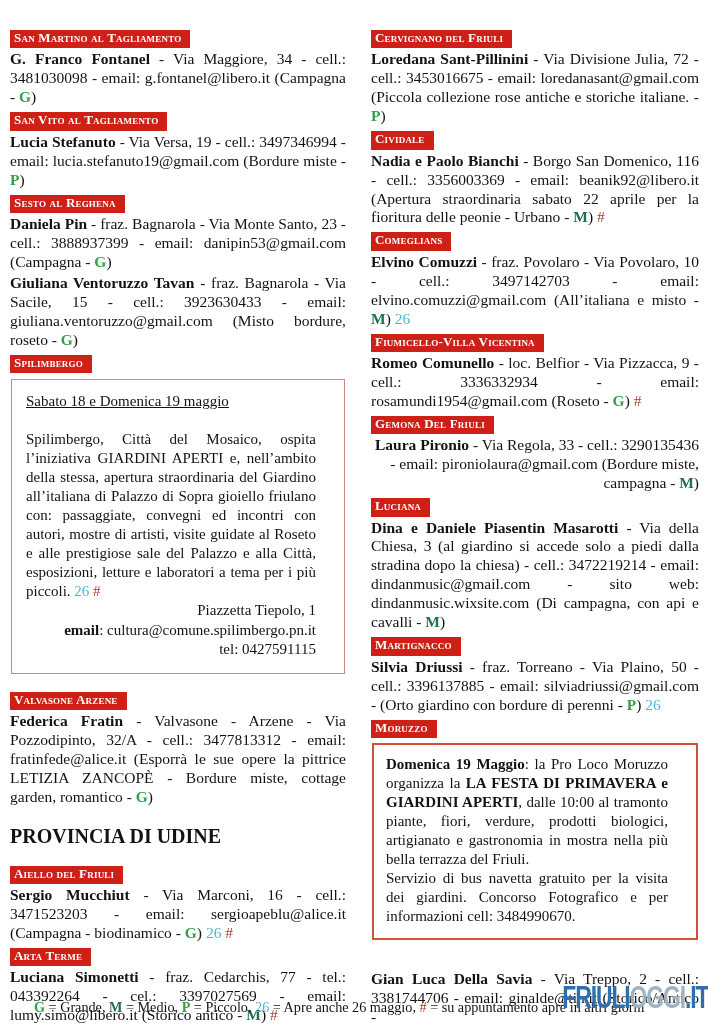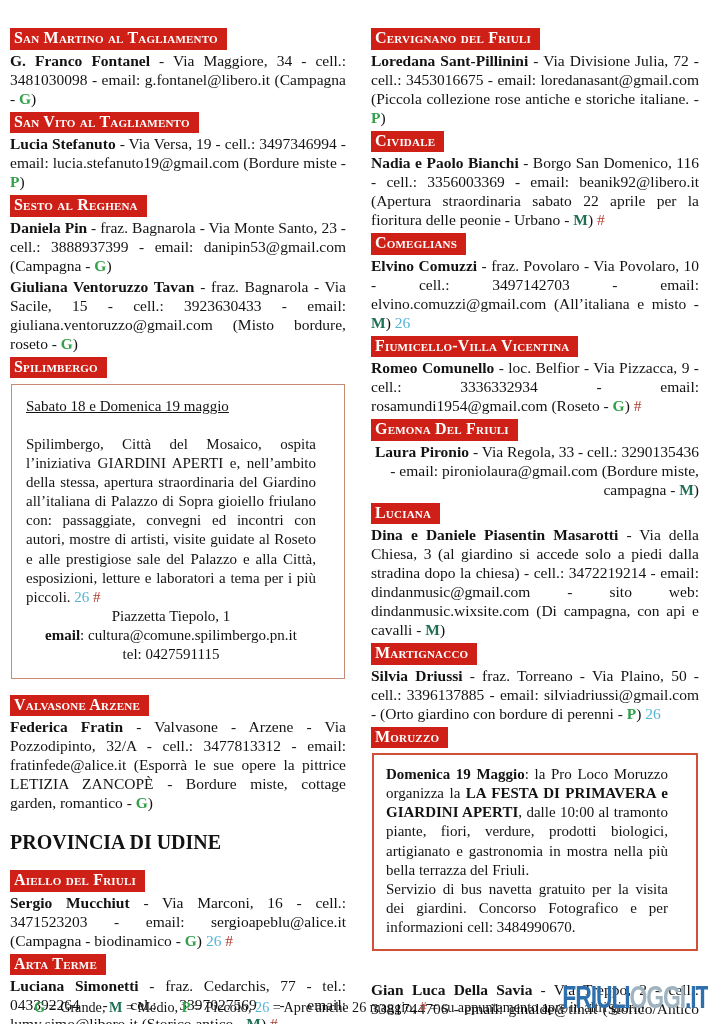--- a/index.html
+++ b/index.html
@@ -8,31 +8,31 @@
     --logo-blue:#2e6fae; --logo-gray:#9fb3c1;
   }
   html,body{margin:0;padding:0;background:#e8e8e8;}
   .page{position:relative;width:708px;height:1024px;background:#ffffff;overflow:hidden;
         font-family:"Liberation Serif", serif;color:#131313;margin:0 auto;}
   .col{position:absolute;top:25px;}
   .col-left{left:10px;width:336px;}
   .col-right{left:371px;width:328px;}
   .bar-row{margin:3px 0 2px 0;}
   .sec-header{display:inline-block;background:var(--bar-red);color:#fff;
-    font-variant:small-caps;font-weight:bold;font-size:16px;line-height:1.1;
+    font-variant:small-caps;font-weight:bold;font-size:13px;line-height:1.1;
     padding:1px 9px 3px 4px;letter-spacing:.2px;}
   .entry{font-size:15.5px;line-height:1.225;text-align:justify;margin:0 0 2px 0;}
   .entry.align-left{text-align:right;}
   .subtitle{font-weight:bold;font-size:20px;margin:18px 0 16px 0;}
   .box{border:1px solid var(--box1);margin:6px 1px 16px 1px;padding:12px 28px 14px 14px;
        font-size:15px;line-height:1.27;}
   .box.moruzzo{border:2px solid var(--box2);margin-top:5px;padding:10px 28px 12px 12px;}
   .box-title{text-decoration:underline;margin-bottom:19px;}
   .box-para{text-align:justify;}
-  .box-line{text-align:center;}
+  .box-line{text-align:right;}
   .seg-b{font-weight:bold;}
   .seg-G{color:var(--cg);font-weight:bold;}
   .seg-M{color:var(--cm);font-weight:bold;}
   .seg-P{color:var(--cp);font-weight:bold;}
   .seg-n26{color:var(--c26);}
   .seg-hash{color:var(--chash);}
   .legend{position:absolute;left:34px;top:999px;width:600px;font-size:14.2px;white-space:nowrap;}
   .logo{position:absolute;right:0px;top:981px;font-family:"Liberation Sans", sans-serif;
         font-weight:bold;font-size:31px;letter-spacing:-1.5px;line-height:1.1;
         transform:scaleX(.74);transform-origin:100% 50%;white-space:nowrap;}

